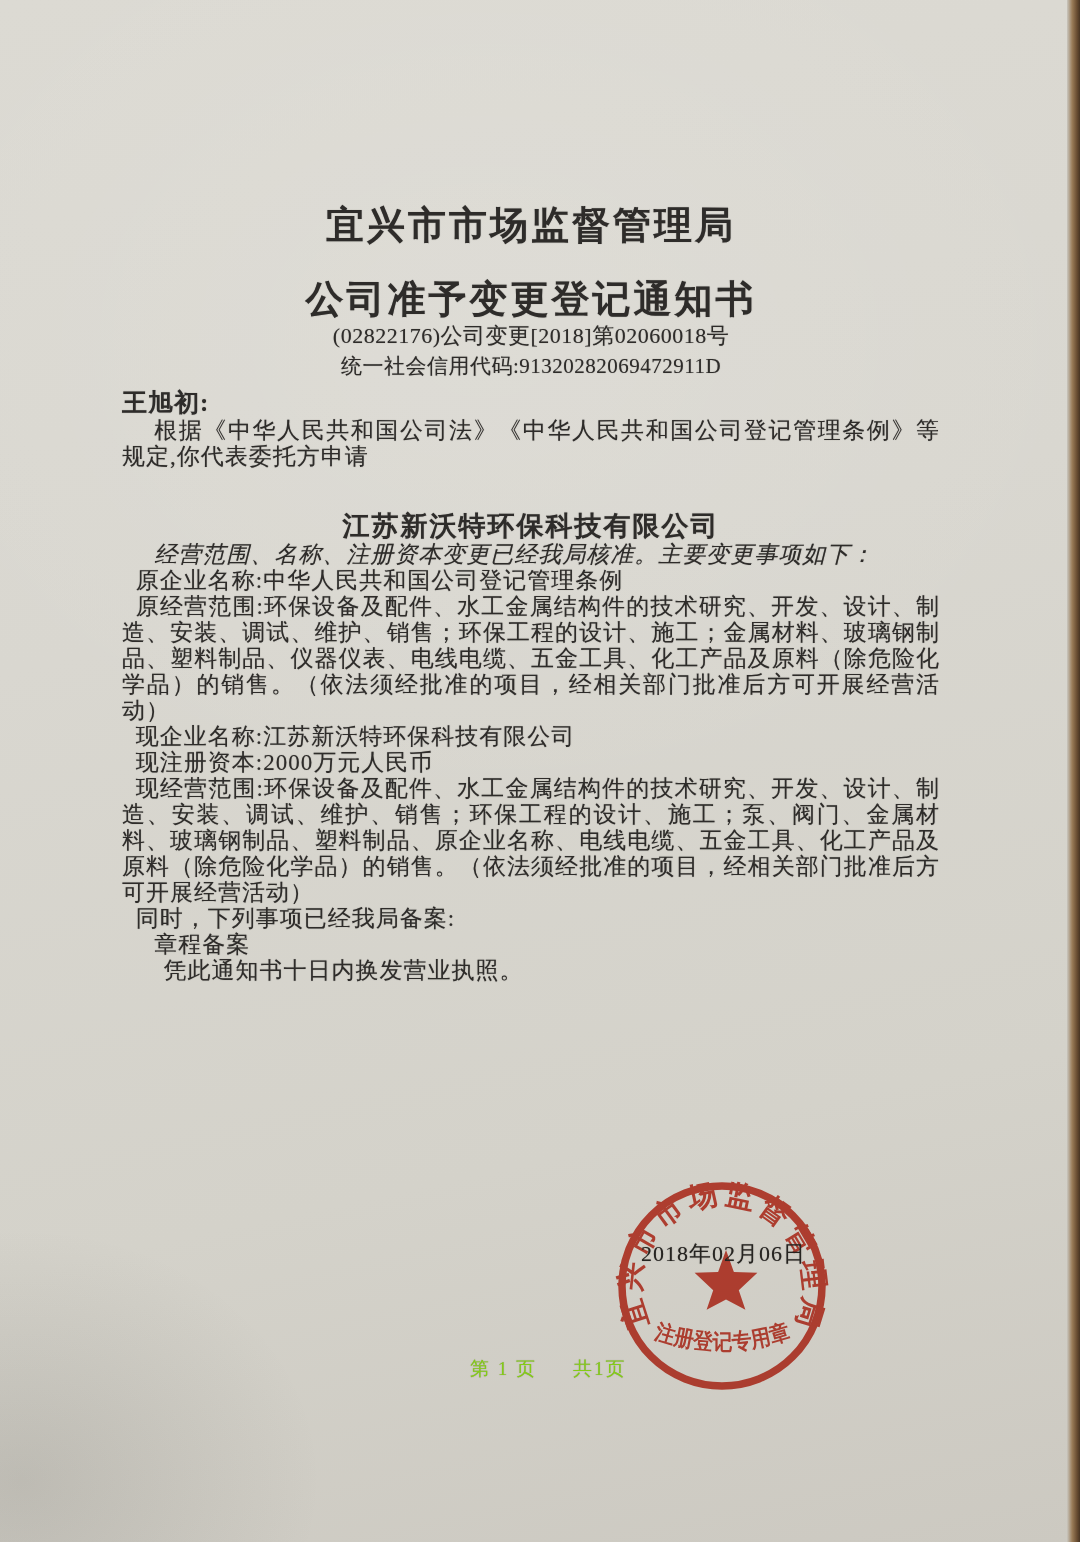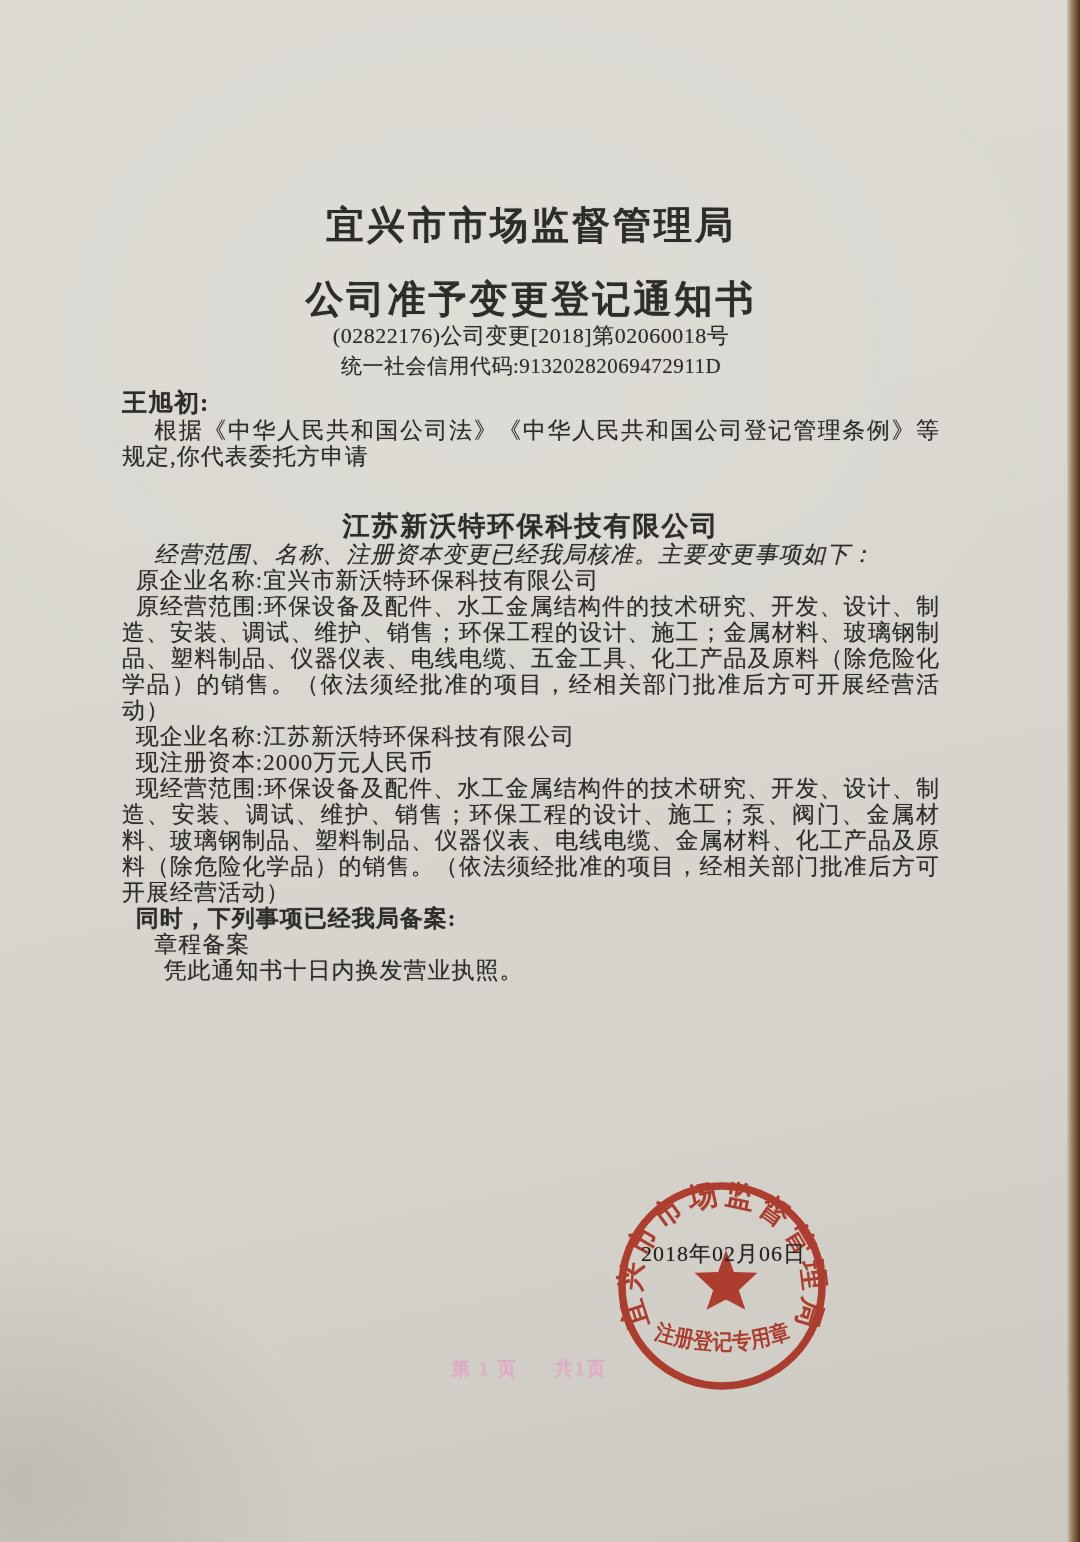--- a/index.html
+++ b/index.html
@@ -49,61 +49,61 @@
     text-align:center;letter-spacing:2px;
   }
   .approval-note{margin-top:33px;text-indent:1.4em;letter-spacing:4px;font-style:italic;}
   .item{text-indent:.6em;}
   .item-0{margin-top:26px;}
   .item-1{margin-top:26px;}
   .item-2{margin-top:14px;}
   .item-3{margin-top:4px;}
   .item-4{margin-top:26px;}
   .item-5{margin-top:12px;}
-  .filing-note{margin-top:8px;text-indent:.6em;font-weight:bold;}
+  .filing-note{margin-top:8px;text-indent:.6em;}
   .filing-item{margin-top:16px;text-indent:1.4em;}
   .instruction{margin-top:14px;text-indent:1.8em;}
   .issue-date{
     position:absolute;left:641px;top:1229px;z-index:3;
     font-size:22px;line-height:26px;letter-spacing:1px;color:#262421;
     text-shadow:0 0 1px rgba(38,36,33,.5);
     margin-top:12px;
   }
   .seal{
     position:absolute;left:611px;top:1175px;width:222px;height:222px;z-index:2;
     mix-blend-mode:multiply;opacity:.92;
   }
   .page-footer{
-    position:absolute;left:451px;top:1357px;z-index:1;
-    font-size:19px;line-height:24px;letter-spacing:2px;color:#f9a8d4;
+    position:absolute;left:470px;top:1357px;z-index:1;
+    font-size:19px;line-height:24px;letter-spacing:2px;color:#84cc16;
     text-shadow:0 0 1px rgba(51,49,46,.4);
     text-align:right;
   }
   .page-footer .total{margin-left:36px;}
 </style>
 </head>
 <body>
 
 <div class="paper"></div>
 <div class="paper-edge"></div>
 
 <div class="content">
   <div class="authority">宜兴市市场监督管理局</div>
   <div class="doc-title">公司准予变更登记通知书</div>
   <div class="doc-number">(02822176)公司变更[2018]第02060018号</div>
   <div class="credit-code">统一社会信用代码:91320282069472911D</div>
   <div class="addressee">王旭初:</div>
   <p class="body-text intro">根据《中华人民共和国公司法》《中华人民共和国公司登记管理条例》等规定,你代表委托方申请</p>
   <div class="company-name">江苏新沃特环保科技有限公司</div>
   <p class="body-text approval-note">经营范围、名称、注册资本变更已经我局核准。主要变更事项如下：</p>
-  <p class="body-text item item-0">原企业名称:宜兴市新沃特环保科技有限公司</p>
+  <p class="body-text item item-0">原企业名称:中华人民共和国公司登记管理条例</p>
   <p class="body-text item item-2">原经营范围:环保设备及配件、水工金属结构件的技术研究、开发、设计、制造、安装、调试、维护、销售；环保工程的设计、施工；金属材料、玻璃钢制品、塑料制品、仪器仪表、电线电缆、五金工具、化工产品及原料（除危险化学品）的销售。（依法须经批准的项目，经相关部门批准后方可开展经营活动）</p>
   <p class="body-text item item-3">现企业名称:江苏新沃特环保科技有限公司</p>
   <p class="body-text item item-4">现注册资本:2000万元人民币</p>
-  <p class="body-text item item-5">现经营范围:环保设备及配件、水工金属结构件的技术研究、开发、设计、制造、安装、调试、维护、销售；环保工程的设计、施工；泵、阀门、金属材料、玻璃钢制品、塑料制品、仪器仪表、电线电缆、金属材料、化工产品及原料（除危险化学品）的销售。（依法须经批准的项目，经相关部门批准后方可开展经营活动）</p>
+  <p class="body-text item item-5">现经营范围:环保设备及配件、水工金属结构件的技术研究、开发、设计、制造、安装、调试、维护、销售；环保工程的设计、施工；泵、阀门、金属材料、玻璃钢制品、塑料制品、原企业名称、电线电缆、五金工具、化工产品及原料（除危险化学品）的销售。（依法须经批准的项目，经相关部门批准后方可开展经营活动）</p>
   <p class="body-text filing-note">同时，下列事项已经我局备案:</p>
   <p class="body-text filing-item">章程备案</p>
   <p class="body-text instruction">凭此通知书十日内换发营业执照。</p>
 </div>
 
 <div class="issue-date">2018年02月06日</div>
 
 <svg class="seal" viewBox="0 0 222 222" xmlns="http://www.w3.org/2000/svg">
   <defs>
     <path id="arcTop" d="M 40 152 A 82 82 0 1 1 182 152" fill="none"></path>

